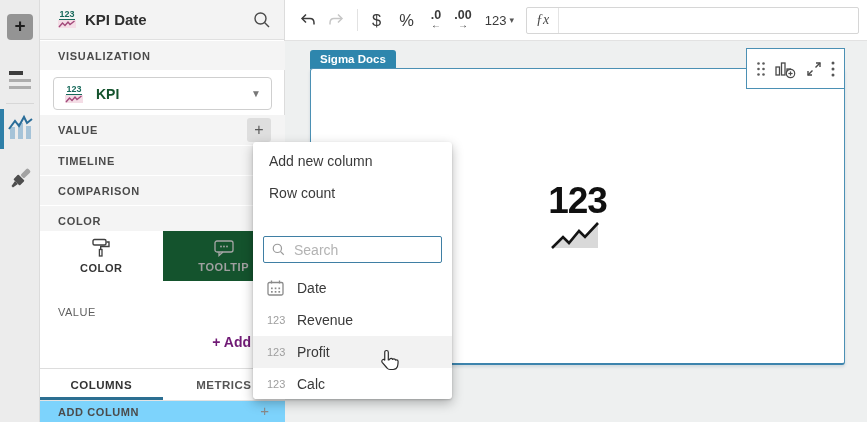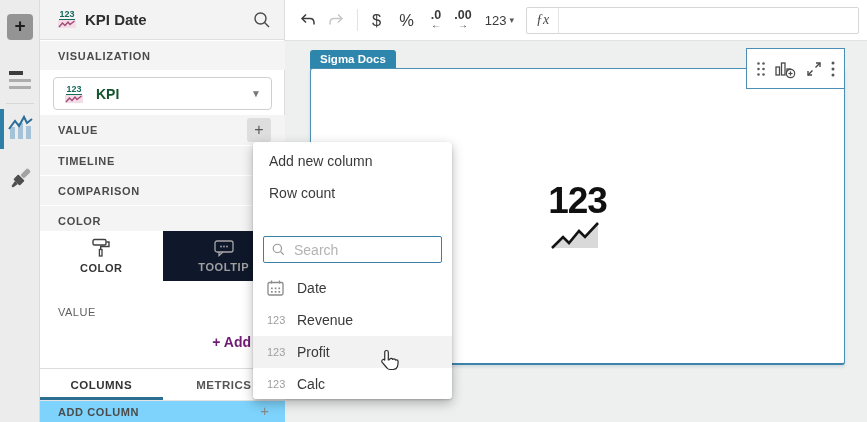--- a/index.html
+++ b/index.html
@@ -31,21 +31,21 @@
   .viz-select{position:absolute;left:13px;top:77px;width:219px;height:33px;border:1px solid #cfcfcf;border-radius:4px;
               background:#fff;display:flex;align-items:center;padding:0 10px;cursor:pointer;}
   .viz-select .lbl{margin-left:12px;font-size:14px;color:#14532d;flex:1;font-weight:bold;}
   .viz-select .caret{color:#777;font-size:10px;}
   .plus-btn{position:absolute;right:13px;top:118px;width:24px;height:24px;background:#dedede;border-radius:3px;
             color:#585858;font-size:16px;line-height:23px;text-align:center;cursor:pointer;}
   .marks-tabs{position:absolute;left:0;top:231px;width:245px;height:50px;display:flex;}
   .mtab{flex:1;display:flex;flex-direction:column;align-items:center;justify-content:center;gap:4px;
         font-size:11px;font-weight:700;letter-spacing:.6px;cursor:pointer;}
   .mtab.active{background:#fff;color:#333;}
-  .mtab.inactive{background:#0f172a;color:#a0a0a0;}
+  .mtab.inactive{background:#14532d;color:#a0a0a0;}
   .marks-vlabel{position:absolute;left:18px;top:306px;font-size:11px;color:#606060;letter-spacing:.5px;}
   .add-link{position:absolute;right:33px;top:334px;font-size:14px;font-weight:700;color:#701a75;cursor:pointer;}
   .bottom-tabs{position:absolute;left:0;top:368px;width:245px;height:32px;border-top:1px solid #dddddd;display:flex;background:#fff;}
   .btab{flex:1;display:flex;align-items:center;justify-content:center;font-size:11.5px;font-weight:700;
         letter-spacing:.5px;cursor:pointer;}
   .btab.on{color:#333;}
   .btab.off{color:#555;}
   .tab-underline{position:absolute;left:0;top:397px;width:123px;height:3px;background:#2c6f92;}
   .addcol-row{position:absolute;left:0;top:400px;width:245px;height:22px;background:#7dd3fc;border-top:1px solid #e3e3e3;
               display:flex;align-items:center;padding-left:18px;font-size:11px;font-weight:700;color:#4b4b4b;letter-spacing:.6px;cursor:pointer;}

